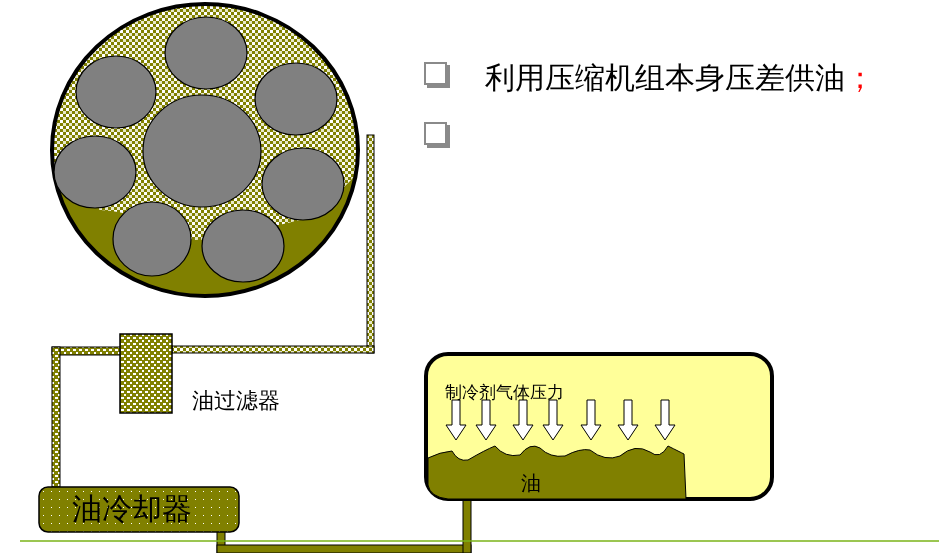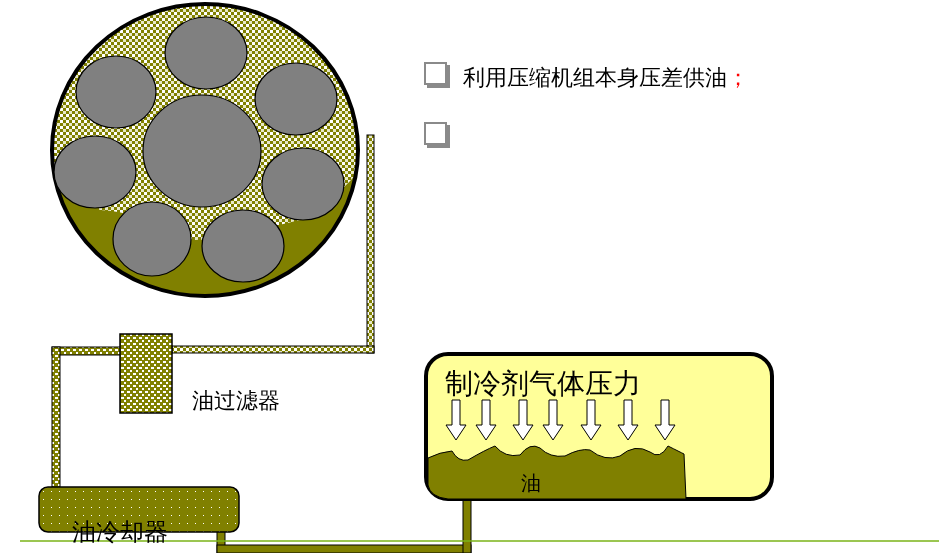--- a/index.html
+++ b/index.html
@@ -1,21 +1,21 @@
 <!DOCTYPE html>
 <html><head>
 <meta charset="utf-8">
 <style>
   html, body { margin:0; padding:0; background:#ffffff; }
   body { width:939px; height:553px; position:relative; overflow:hidden; font-family:"DejaVu Sans", sans-serif; }
   .abs { position:absolute; }
   .bullet-list { position:absolute; left:424px; top:48px; width:510px; }
   .bullet-row { position:relative; display:flex; align-items:flex-start; }
   .bullet-box { width:19px; height:19px; border:2px solid #8a8a8a; background:#fff; box-shadow:3px 3px 0 #8a8a8a; margin-top:14px; flex:0 0 auto; }
-  .bullet-text { margin-left:16px; font-size:22px; line-height:60px; color:#000;text-align:center; }
+  .bullet-text { margin-left:38px; font-size:30px; line-height:60px; color:#000;text-align:center; }
   .red { color:#ff0000; }
   .lbl-serif { font-family:"DejaVu Serif", serif; color:#000; }
   svg { position:absolute; left:0; top:0; }
 </style>
 </head>
 <body>
 
 <svg width="939" height="553" viewBox="0 0 939 553">
   <defs>
     <pattern id="checker" width="6" height="6" patternUnits="userSpaceOnUse">
@@ -81,22 +81,22 @@
     <path d="M549 400 h8 v25 h6 l-10 15 l-10 -15 h6 z"></path>
     <path d="M587 400 h8 v25 h6 l-10 15 l-10 -15 h6 z"></path>
     <path d="M624 400 h8 v25 h6 l-10 15 l-10 -15 h6 z"></path>
     <path d="M661 400 h8 v25 h6 l-10 15 l-10 -15 h6 z"></path>
   </g>
 
   <line x1="20" y1="541" x2="939" y2="541" stroke="#7ab317" stroke-width="1.5"></line>
 </svg>
 
 <div class="abs lbl-serif" style="left:192px; top:386px; font-size:22px;">油过滤器</div>
-<div class="abs lbl-serif" style="left:72px; top:516px; font-size:24px;">油冷却器</div>
-<div class="abs lbl-serif" style="left:445px; top:365px; font-size:28px;">制冷剂气体压力</div>
+<div class="abs lbl-serif" style="left:72px; top:489px; font-size:30px;">油冷却器</div>
+<div class="abs lbl-serif" style="left:445px; top:381px; font-size:17px;">制冷剂气体压力</div>
 <div class="abs lbl-serif" style="left:521px; top:470px; font-size:20px;">油</div>
 
 <div class="bullet-list">
   <div class="bullet-row">
     <span class="bullet-box"></span>
     <span class="bullet-text">
       <span>利用压缩机组本身压差供油</span><span class="red">；</span>
     </span>
   </div>
   <div class="bullet-row">

